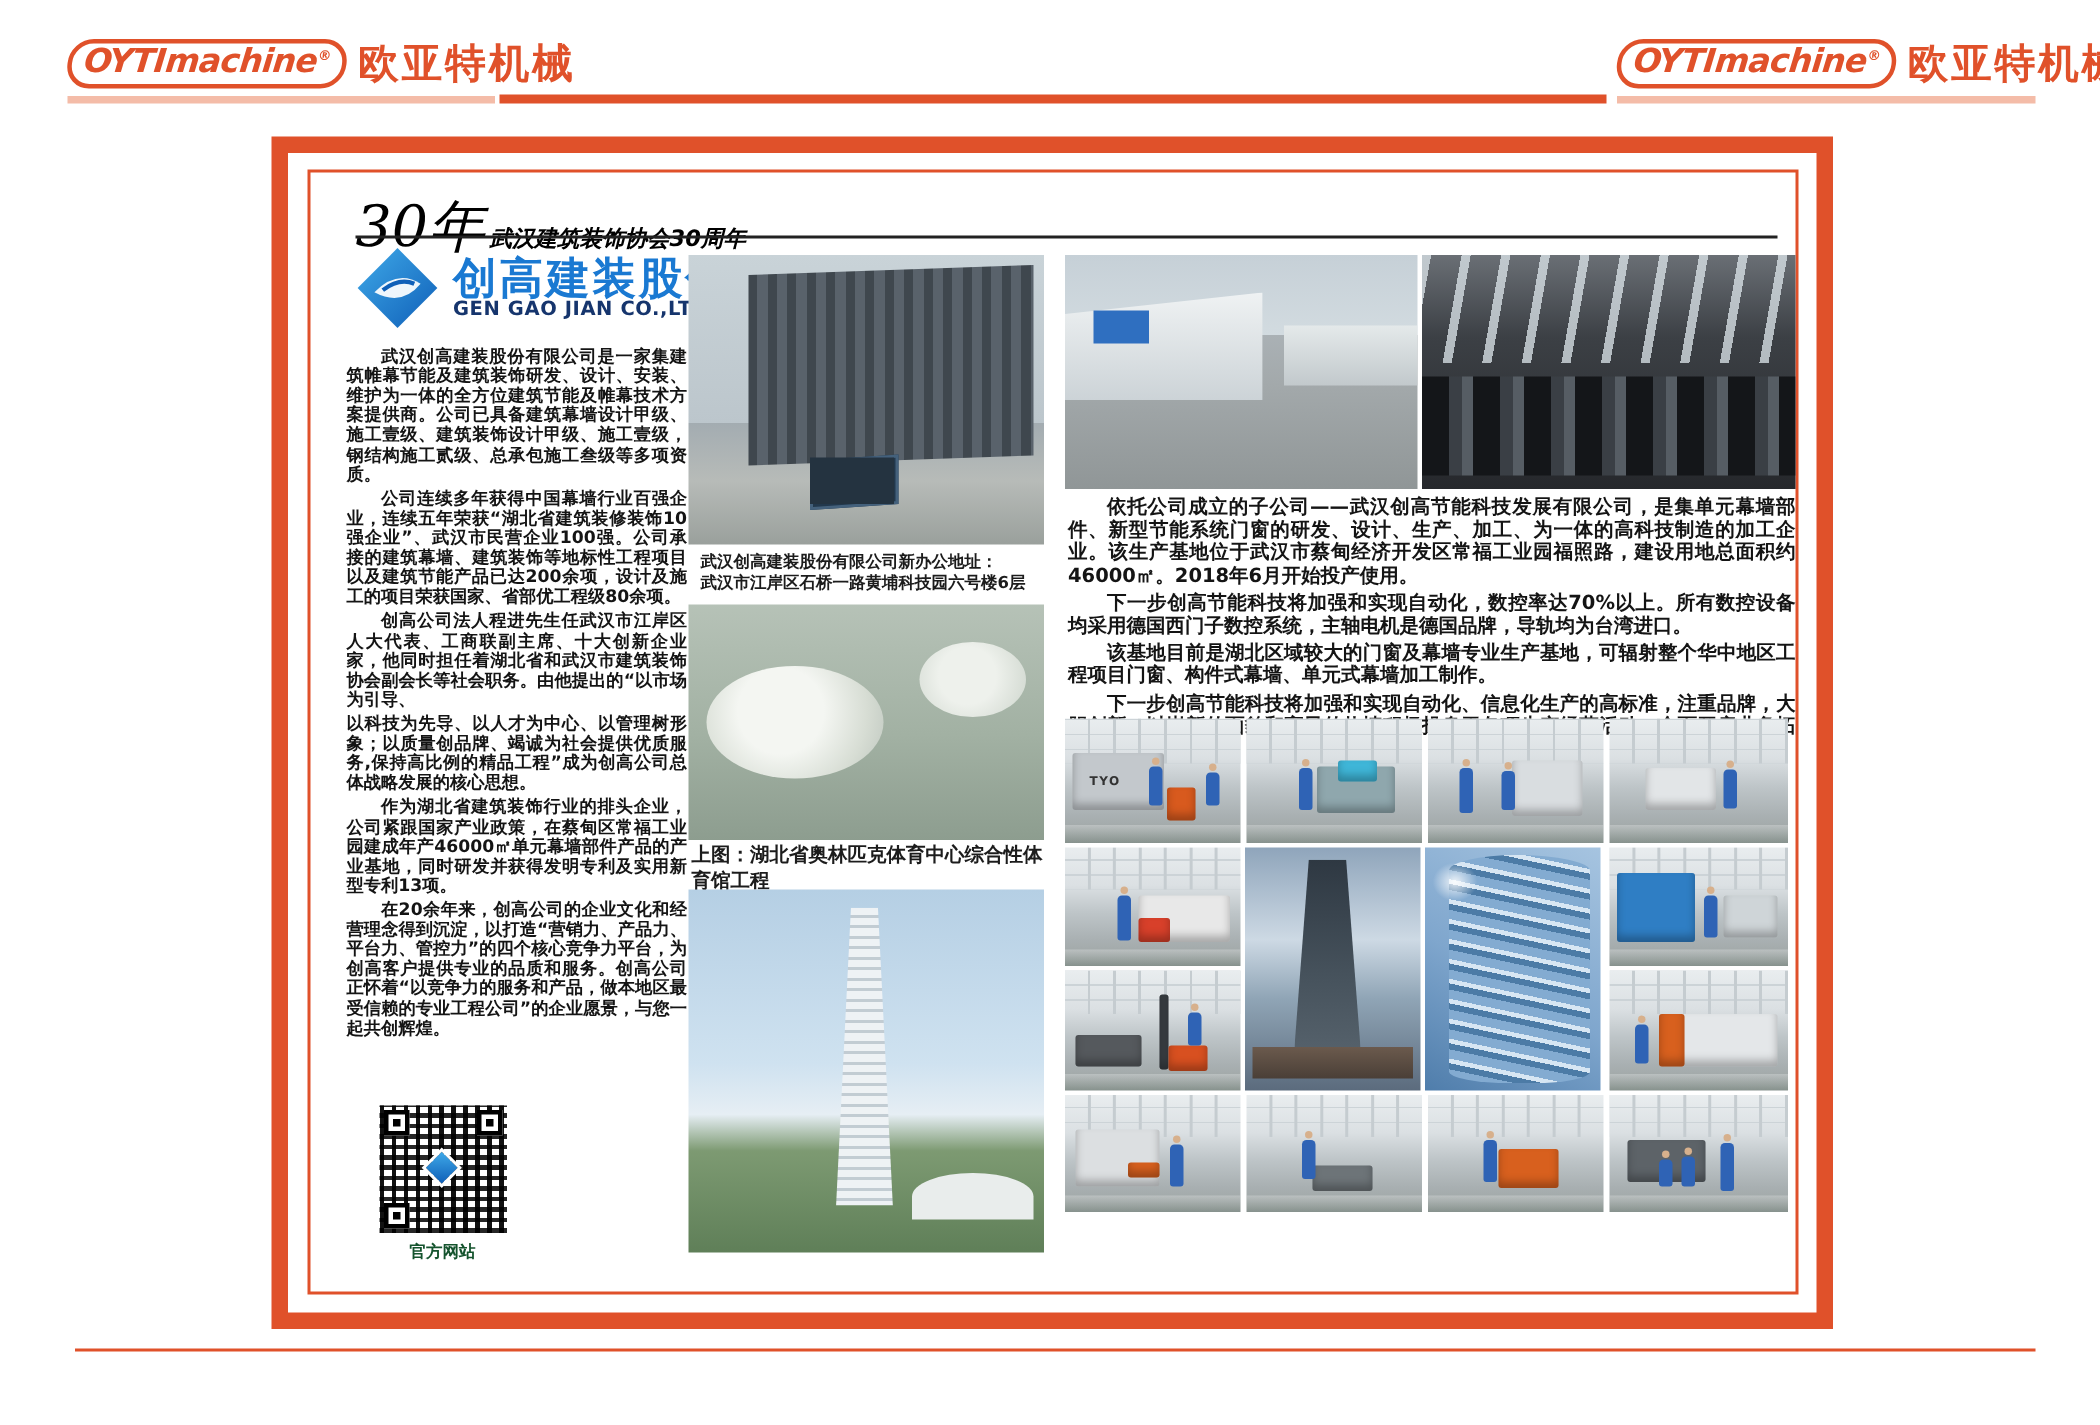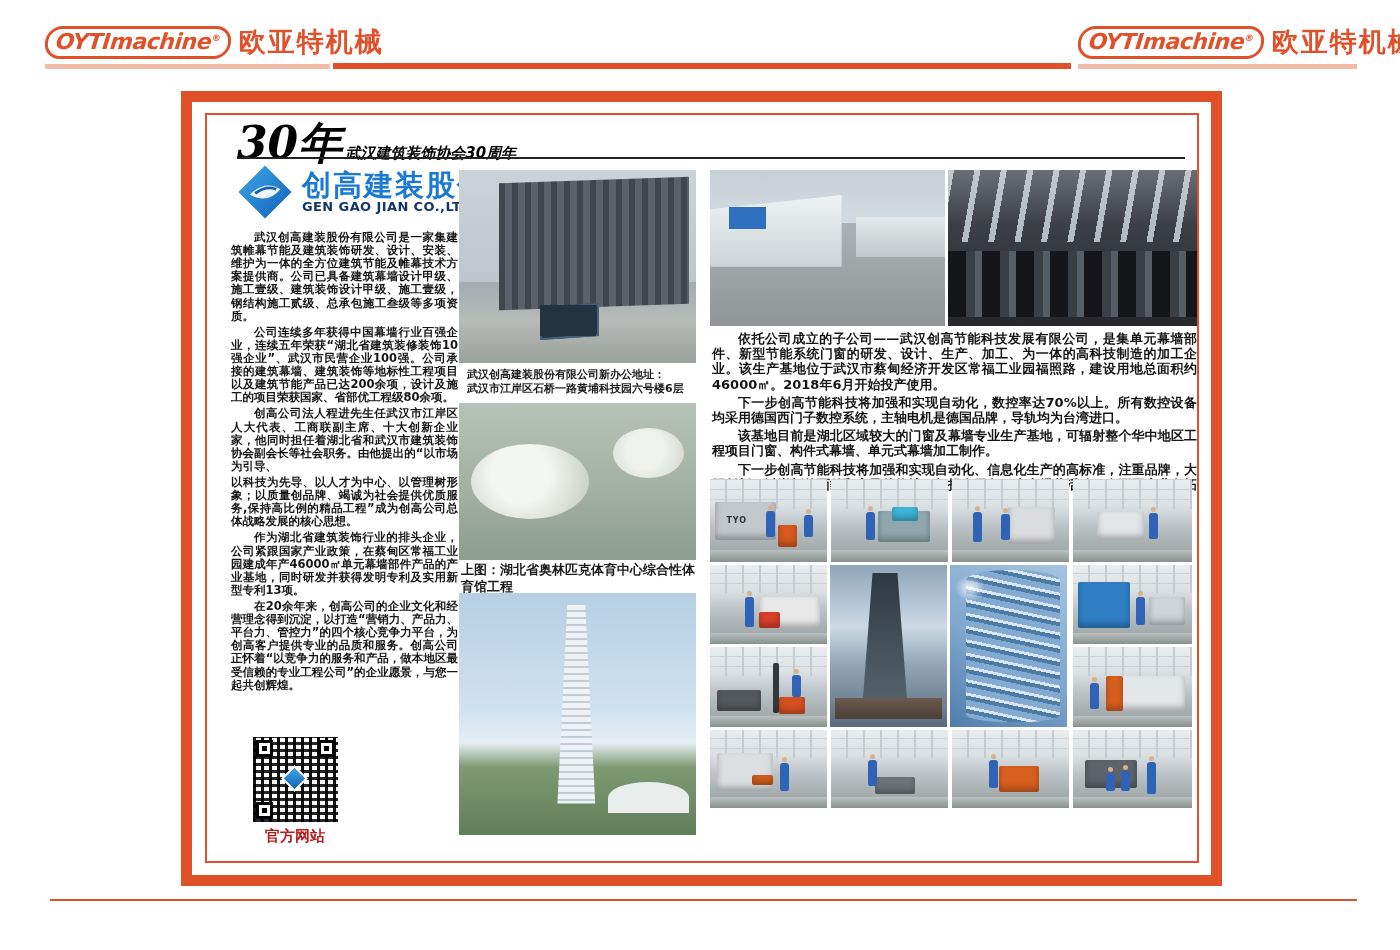--- a/index.html
+++ b/index.html
@@ -17,21 +17,21 @@
 
   
   .frame-outer{position:absolute;left:181px;top:91px;width:1041px;height:795px;
                border:11px solid #e0512a;box-sizing:border-box;}
   .frame-inner{position:absolute;left:205px;top:113px;width:994px;height:750px;
                border:2px solid #e0512a;box-sizing:border-box;}
   .footer-rule{position:absolute;left:50px;top:899px;width:1307px;height:2px;background:#e0512a;}
 
   
   .masthead{position:absolute;left:237px;top:114px;display:flex;align-items:baseline;color:#000;}
-  .t-big{font-family:"DejaVu Serif","Liberation Serif",serif;font-style:italic;font-weight:700;font-size:44px;}
+  .t-big{font-family:"DejaVu Serif","Liberation Serif",serif;font-style:italic;font-weight:400;font-size:38px;margin-top:12px;}
   .t-small{font-style:italic;font-weight:700;font-size:15px;margin-left:3px;}
   .title-underline{position:absolute;left:237px;top:157px;width:948px;height:2px;background:#222;}
   .title-right{position:absolute;left:800px;top:133px;width:385px;text-align:right;
                font-style:italic;font-weight:700;font-size:16px;color:#000;}
 
   
   .company{position:absolute;left:237px;top:164px;display:flex;align-items:center;gap:9px;}
   .co-text{display:flex;flex-direction:column;line-height:1.05;}
   .co-cn{font-size:29px;font-weight:800;color:#1a79d2;letter-spacing:2px;}
   .co-en{font-size:13px;font-weight:800;color:#16356d;letter-spacing:.4px;}
@@ -49,21 +49,21 @@
   
   .qr-wrap{position:absolute;width:96px;text-align:center;}
   .qr{position:relative;width:85px;height:85px;margin:0 auto;background:
       repeating-linear-gradient(0deg,rgba(0,0,0,.85) 0 3px,transparent 3px 7px),
       repeating-linear-gradient(90deg,#111 0 3px,#fff 3px 8px);}
   .qr .f{position:absolute;width:17px;height:17px;border:3px solid #000;background:#fff;box-sizing:border-box;}
   .qr .f::after{content:"";position:absolute;left:3px;top:3px;width:5px;height:5px;background:#000;}
   .qr .f.tl{left:3px;top:3px;} .qr .f.tr{right:3px;top:3px;} .qr .f.bl{left:3px;bottom:3px;}
   .qr .d{position:absolute;left:32px;top:32px;width:19px;height:19px;border:2px solid #fff;
          background:linear-gradient(135deg,#3fa9e8,#0f5fb8);transform:rotate(45deg);box-sizing:border-box;}
-  .qr-label{margin-top:5px;font-size:15px;font-weight:700;color:#b91c1c;}
+  .qr-label{margin-top:5px;font-size:11px;font-weight:700;color:#14532d;}
 
   
   .photo{position:absolute;overflow:hidden;background:#9aa4ab;}
   .photo::before,.photo::after{content:"";position:absolute;}
 
   .ph-office{background:linear-gradient(180deg,#c9d3d8 0%,#bcc6cc 58%,#a3acb1 58%,#b7bbb8 78%,#9aa09c 100%);}
   .ph-office::before{left:17%;right:3%;top:5%;height:66%;
       background:repeating-linear-gradient(90deg,#3f474e 0 6px,#59626b 6px 13px);transform:skewY(-2deg);}
   .ph-office::after{left:34%;bottom:14%;width:24%;height:16%;background:#243340;
       box-shadow:inset 0 0 0 2px #3d5possible;} 

